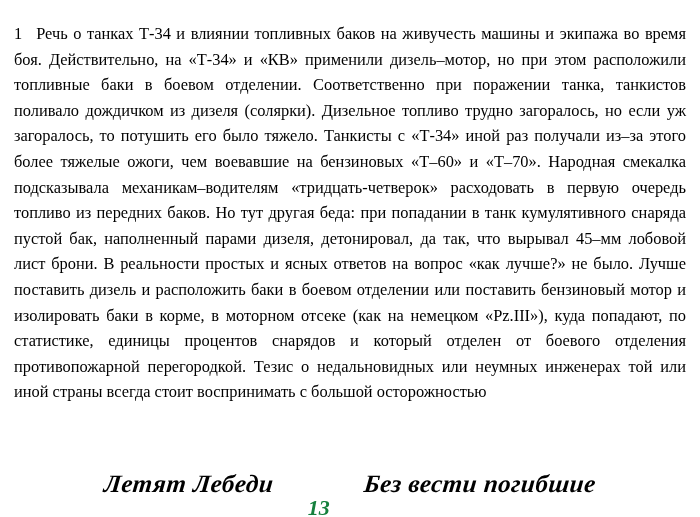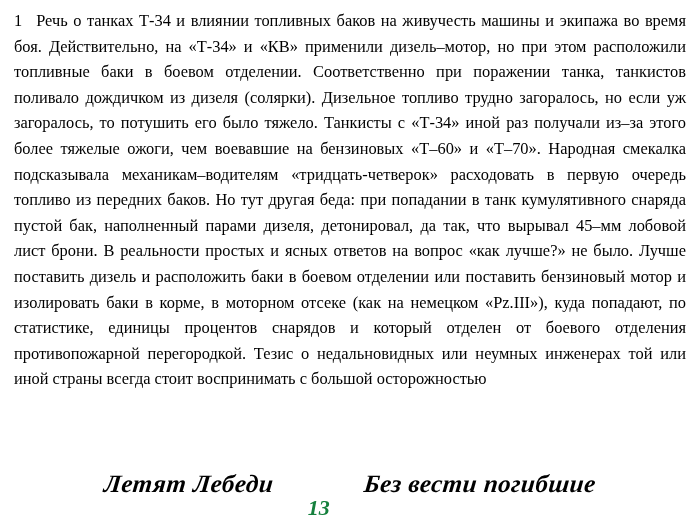--- a/index.html
+++ b/index.html
@@ -12,21 +12,21 @@
     background: #ffffff;
     font-family: "Liberation Serif", "DejaVu Serif", serif;
     color: #000000;
     overflow: hidden;
   }
   .page {
     position: relative;
     width: 700px;
     height: 517px;
     box-sizing: border-box;
-    padding: 8px 14px 0 14px;
+    padding: 21px 14px 0 14px;
   }
   .body-text {
     font-family: "Liberation Serif", "DejaVu Serif", serif;
     font-size: 16.4px;
     line-height: 25.6px;
     text-align: justify;
     text-align-last: left;
     hyphens: manual;
     color: #000000;
   }

